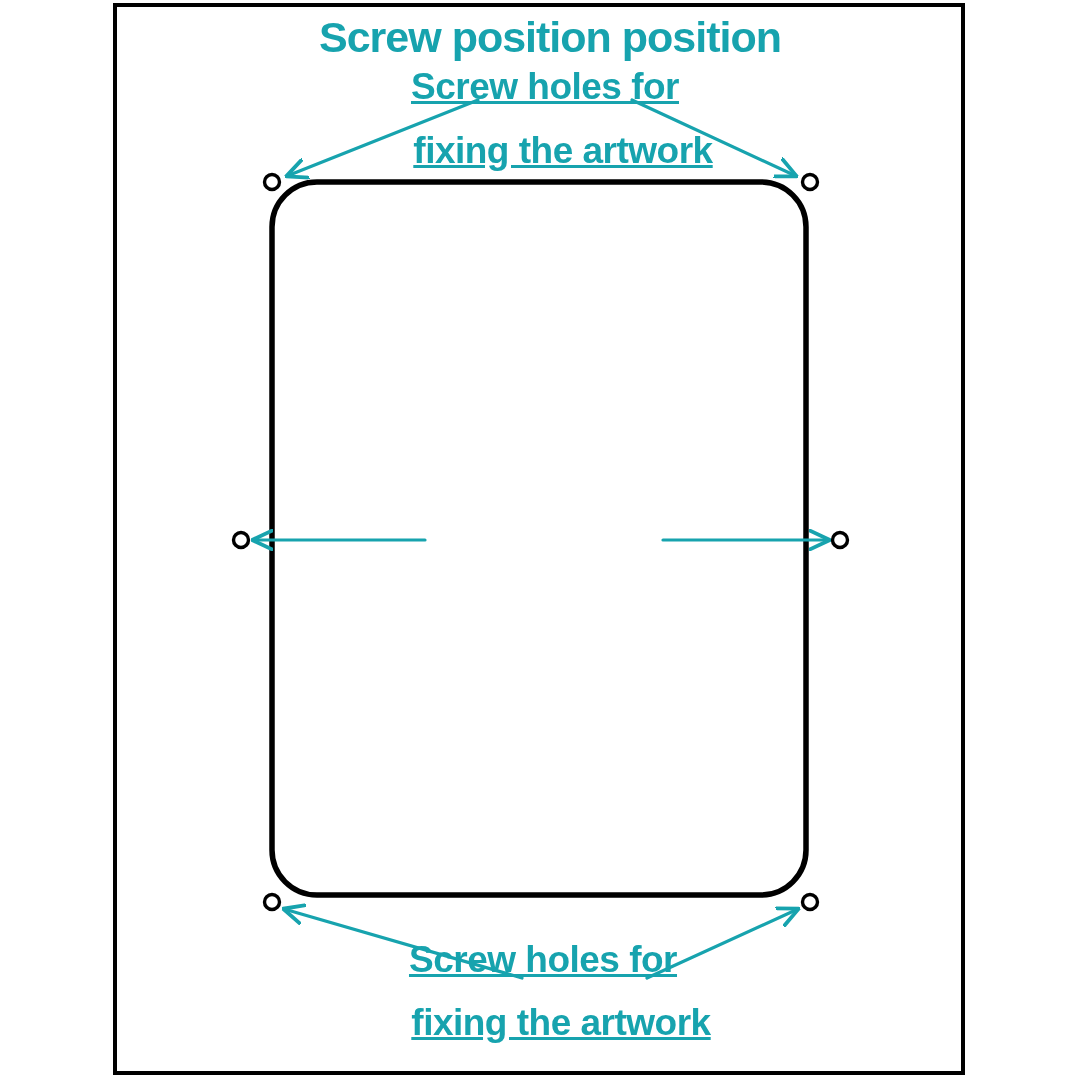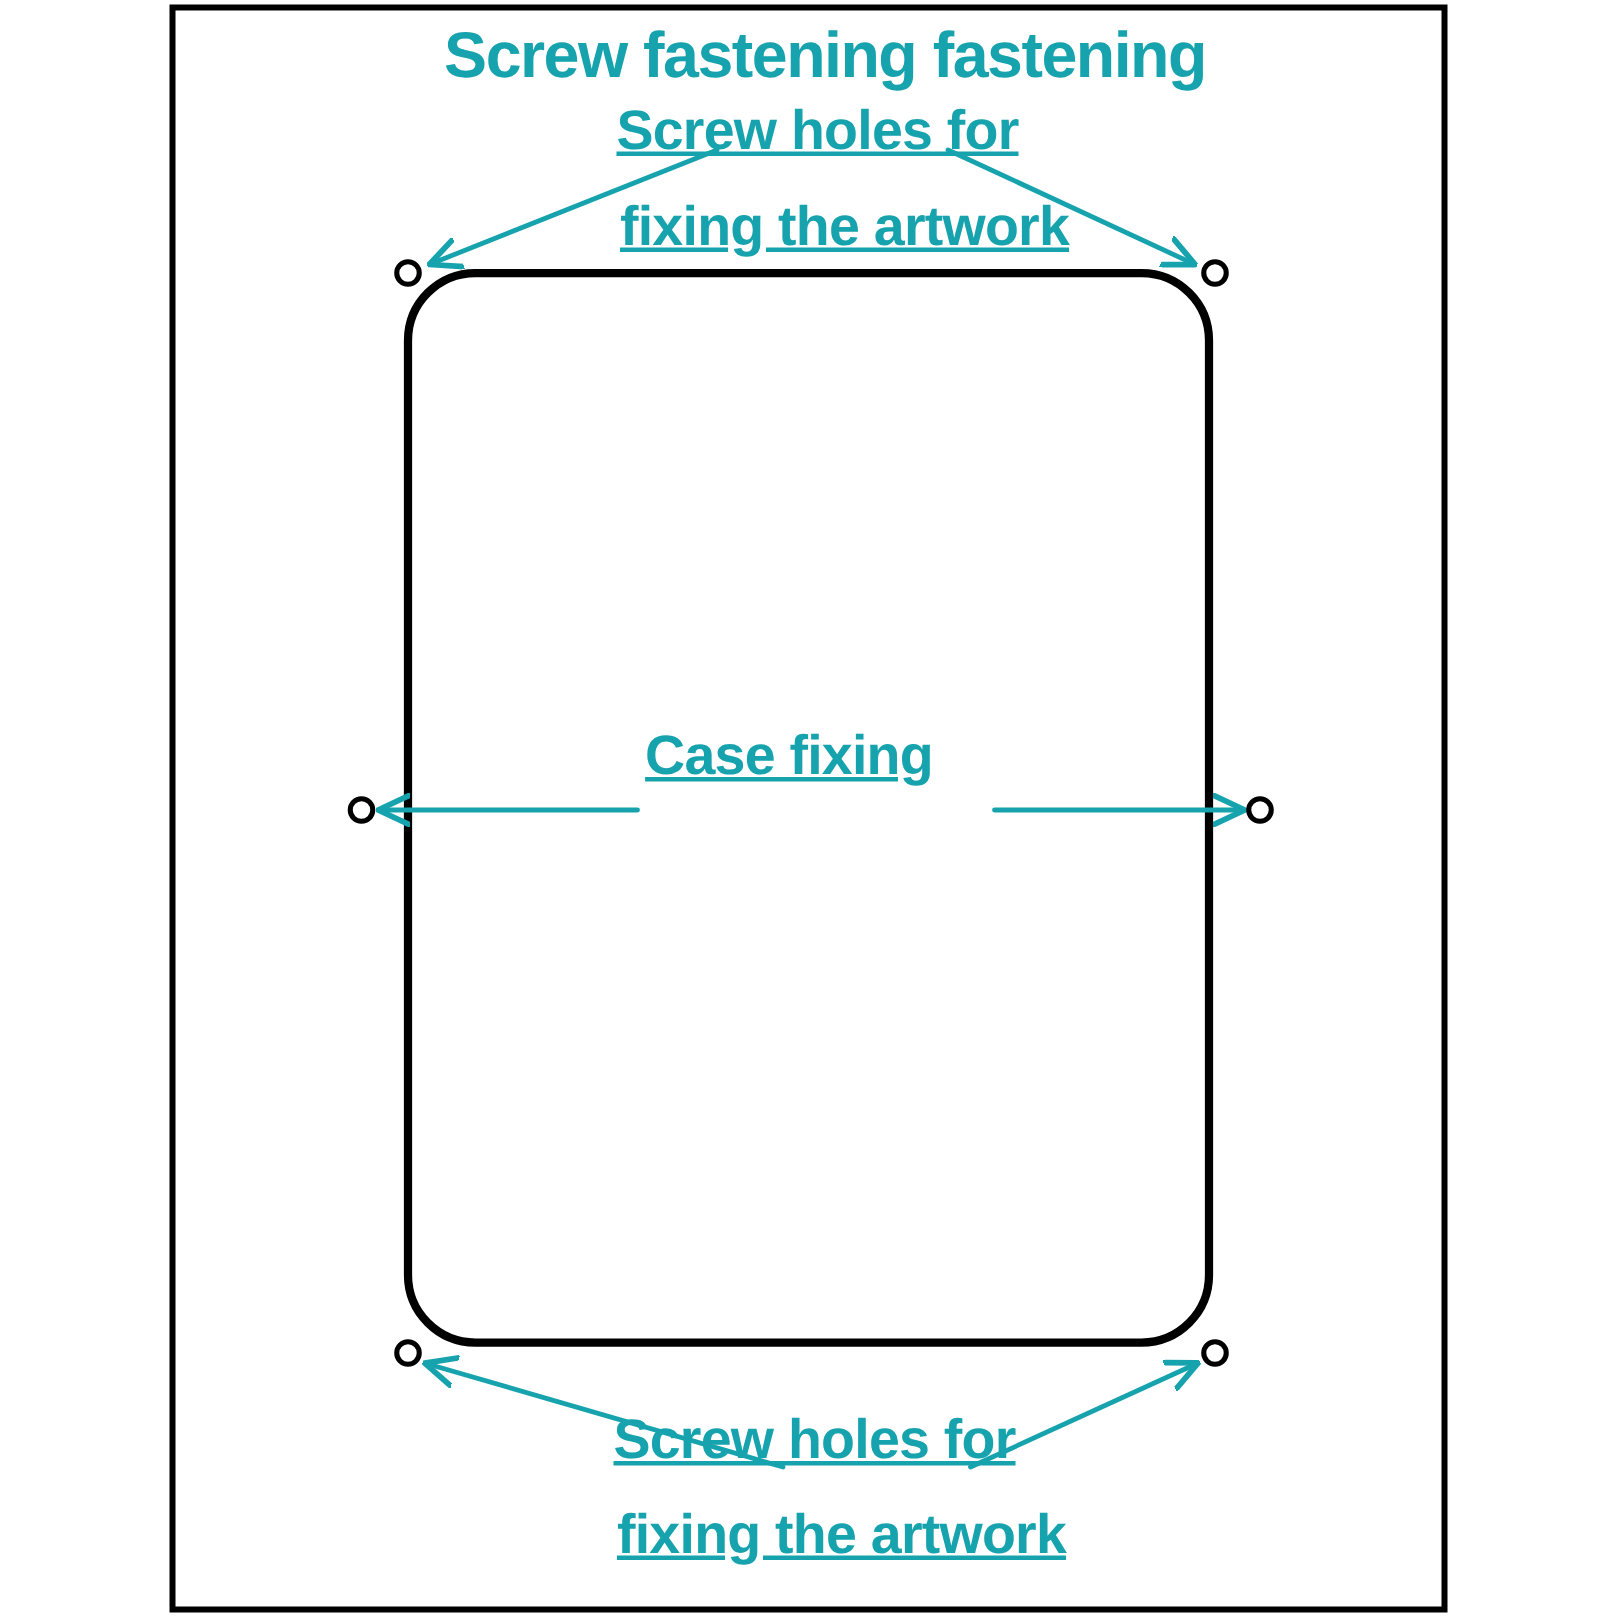--- a/index.html
+++ b/index.html
@@ -77,23 +77,22 @@
     <g fill="#ffffff" stroke="#000000" stroke-width="3.4">
       <circle cx="272" cy="182" r="7.5"></circle>
       <circle cx="810" cy="182" r="7.5"></circle>
       <circle cx="241" cy="540" r="7.5"></circle>
       <circle cx="840" cy="540" r="7.5"></circle>
       <circle cx="272" cy="902" r="7.5"></circle>
       <circle cx="810" cy="902" r="7.5"></circle>
     </g>
   </svg>
 
-  <div class="label title centerline" style="left:550px; top:16px;">Screw fastening fastening</div>
+  <div class="label title centerline" style="left:550px; top:16px;">Screw position position</div>
 
   <div class="label callout centerline" style="left:545px; top:68px;">Screw holes for</div>
   <div class="label callout centerline" style="left:563px; top:132px;">fixing the artwork</div>
 
-  <div class="label callout centerline" style="left:526px; top:485px;">Case fixing</div>
 
   <div class="label callout centerline" style="left:543px; top:941px;">Screw holes for</div>
   <div class="label callout centerline" style="left:561px; top:1004px;">fixing the artwork</div>
 
 </div>
 
 </body></html>

